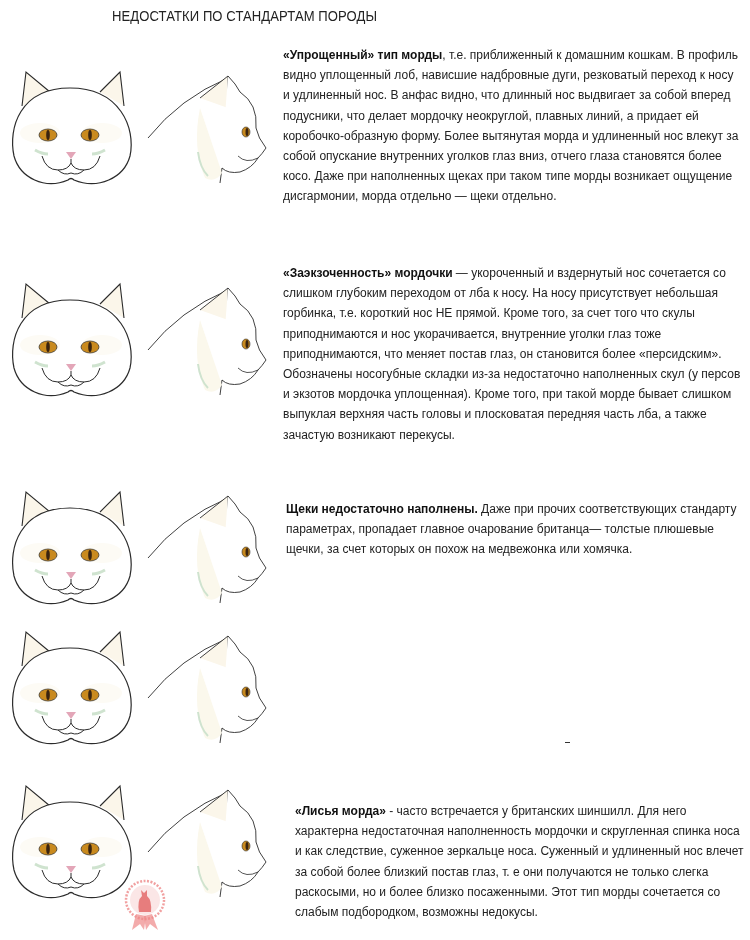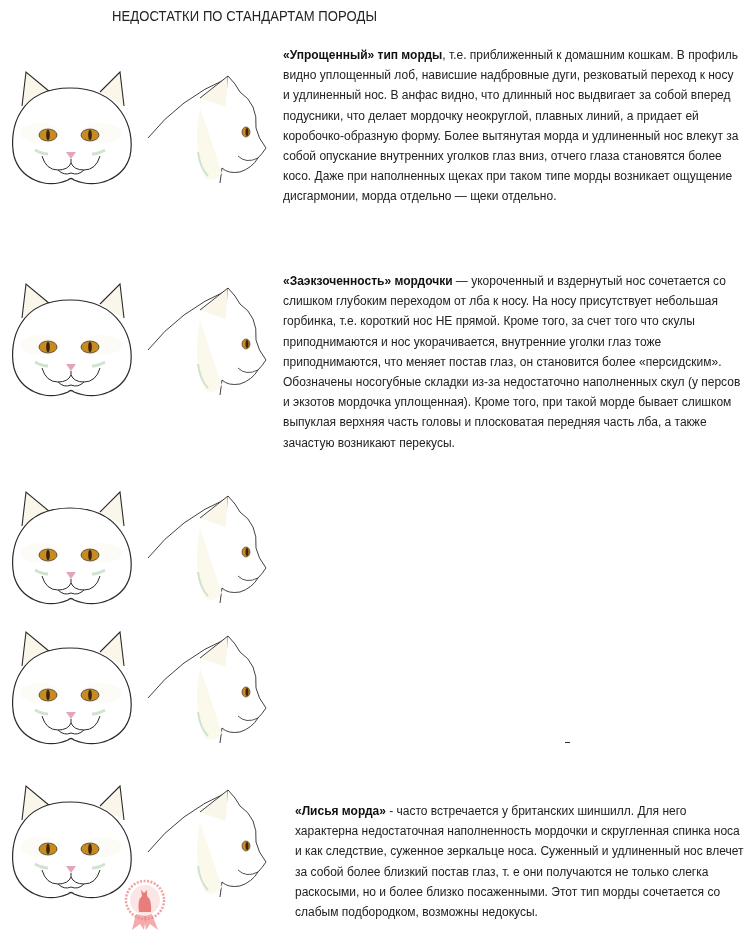--- a/index.html
+++ b/index.html
@@ -94,21 +94,21 @@
     <path d="M200 30 L228 8 L228 40" fill="#fbf6ea" stroke="#2b2b2b" stroke-width="0.9"></path>
     <path d="M228 8 Q236 16 240 24 Q258 36 256 60 Q258 70 266 80 Q262 86 258 90 Q252 100 240 104 Q228 106 222 100 L220 115" stroke="#2b2b2b" stroke-width="0.9" fill="#fff"></path>
     <path d="M200 40 Q192 80 205 110 Q215 115 222 105" fill="#fbf8ec" stroke="none"></path>
     <path d="M198 84 Q200 100 208 108" stroke="#cfe3cf" stroke-width="2" fill="none"></path>
     <ellipse cx="246" cy="64" rx="4" ry="5" fill="#c98a1e" stroke="#2b2b2b" stroke-width="0.6"></ellipse>
     <ellipse cx="247" cy="64" rx="1.5" ry="4" fill="#3a2410"></ellipse>
     <path d="M238 88 Q246 96 258 90" stroke="#2b2b2b" stroke-width="0.8" fill="none"></path>
         </g>
     </svg>
   </div>
-  <div class="desc" style="left:283px;top:11px;width:462px;">
+  <div class="desc" style="left:283px;top:3px;width:462px;">
     <b>«Заэкзоченность» мордочки</b><span> — укороченный и вздернутый нос сочетается со слишком глубоким переходом от лба к носу. На носу присутствует небольшая горбинка, т.е. короткий нос НЕ прямой. Кроме того, за счет того что скулы приподнимаются и нос укорачивается, внутренние уголки глаз тоже приподнимаются, что меняет постав глаз, он становится более «персидским». Обозначены носогубные складки из-за недостаточно наполненных скул (у персов и экзотов мордочка уплощенная). Кроме того, при такой морде бывает слишком выпуклая верхняя часть головы и плосковатая передняя часть лба, а также зачастую возникают перекусы.</span>
   </div>
 </div>
 
 <div class="section" style="top:480px;height:140px;">
   <div class="illus" style="top:8px;">
     <svg width="280" height="130" viewBox="0 0 280 130">
       <g class="front">
     <path d="M22 38 L26 4 L50 24" fill="#fbf6ea" stroke="#2b2b2b" stroke-width="1.1"></path>
     <path d="M100 24 L120 4 L124 38" fill="#fbf6ea" stroke="#2b2b2b" stroke-width="1.1"></path>
@@ -128,20 +128,23 @@
     <path d="M148 70 Q180 30 228 10" stroke="#2b2b2b" stroke-width="0.9" fill="none"></path>
     <path d="M200 30 L228 8 L228 40" fill="#fbf6ea" stroke="#2b2b2b" stroke-width="0.9"></path>
     <path d="M228 8 Q236 16 240 24 Q258 36 256 60 Q258 70 266 80 Q262 86 258 90 Q252 100 240 104 Q228 106 222 100 L220 115" stroke="#2b2b2b" stroke-width="0.9" fill="#fff"></path>
     <path d="M200 40 Q192 80 205 110 Q215 115 222 105" fill="#fbf8ec" stroke="none"></path>
     <path d="M198 84 Q200 100 208 108" stroke="#cfe3cf" stroke-width="2" fill="none"></path>
     <ellipse cx="246" cy="64" rx="4" ry="5" fill="#c98a1e" stroke="#2b2b2b" stroke-width="0.6"></ellipse>
     <ellipse cx="247" cy="64" rx="1.5" ry="4" fill="#3a2410"></ellipse>
     <path d="M238 88 Q246 96 258 90" stroke="#2b2b2b" stroke-width="0.8" fill="none"></path>
         </g>
     </svg>
+  </div>
+  <div class="desc" style="left:286px;top:19px;width:455px;">
+    <b>Щеки недостаточно наполнены.</b><span> Даже при прочих соответствующих стандарту параметрах, пропадает главное очарование британца— толстые плюшевые щечки, за счет которых он похож на медвежонка или хомячка.</span>
   </div>
 </div>
 
 <div class="section" style="top:620px;height:140px;">
   <div class="illus" style="top:8px;">
     <svg width="280" height="130" viewBox="0 0 280 130">
       <g class="front">
     <path d="M22 38 L26 4 L50 24" fill="#fbf6ea" stroke="#2b2b2b" stroke-width="1.1"></path>
     <path d="M100 24 L120 4 L124 38" fill="#fbf6ea" stroke="#2b2b2b" stroke-width="1.1"></path>
     <path d="M70 20 C20 20 8 60 14 88 C20 110 45 122 68 112 C70 110 72 110 74 112 C98 122 124 110 130 88 C136 60 120 20 70 20 Z" fill="#fff" stroke="#2b2b2b" stroke-width="1.2"></path>

